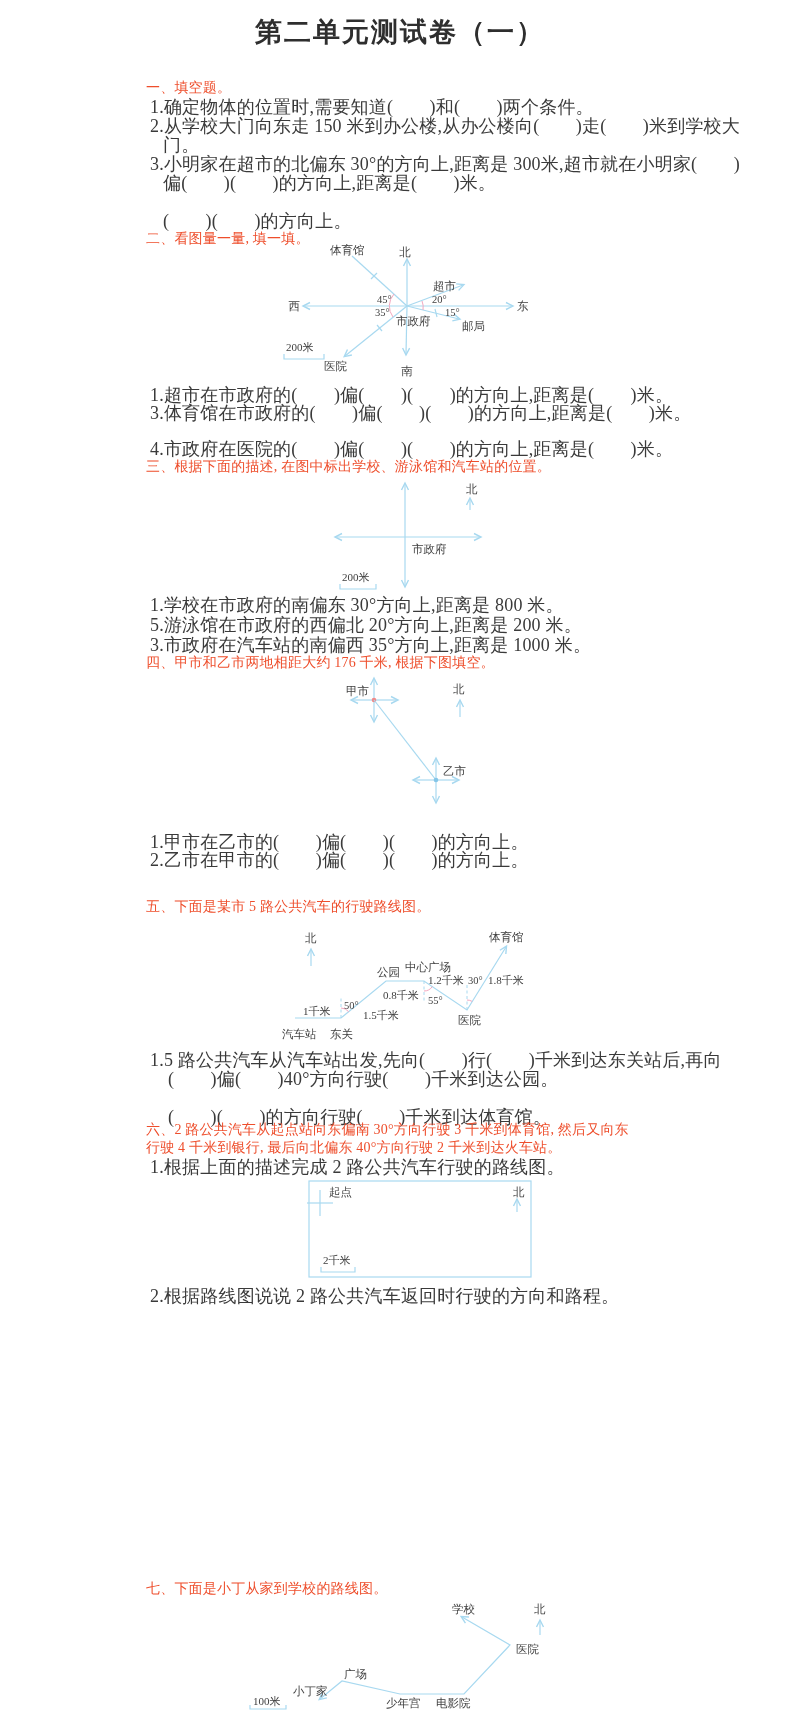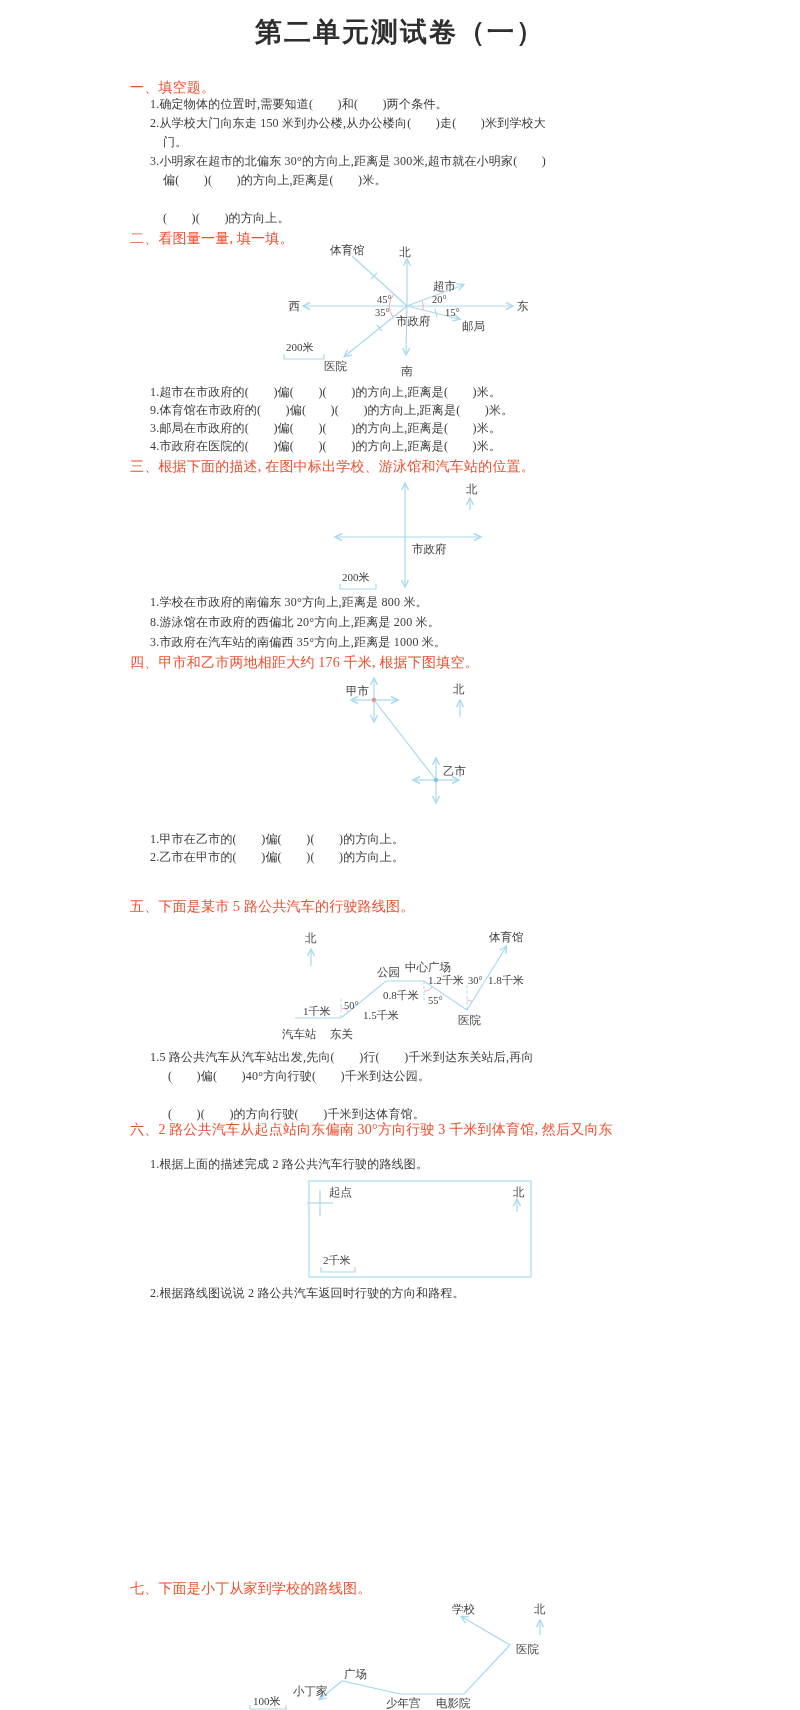--- a/index.html
+++ b/index.html
@@ -1,21 +1,21 @@
 <!DOCTYPE html>
 <html><head>
 <meta charset="utf-8">
 <style>
   html,body { margin:0; padding:0; background:#ffffff; }
   .page { position:relative; width:800px; height:1710px; background:#ffffff;
           font-family:"Liberation Serif","DejaVu Serif",serif; color:#3a3a3a; overflow:hidden; }
   .title { position:absolute; left:0; top:14px; width:100%; text-align:center;
            font-size:27px; font-weight:bold; letter-spacing:2px; color:#2e2e2e; }
-  .ln { position:absolute; font-size:12px; white-space:pre; letter-spacing:0.2px; line-height:1.1; }
-  .hd { position:absolute; font-size:14px; white-space:pre; letter-spacing:0.2px; line-height:1.1; color:#ee4e2c; }
+  .ln { position:absolute; font-size:18px; white-space:pre; letter-spacing:0.2px; line-height:1.1; }
+  .hd { position:absolute; font-size:14px; white-space:pre; letter-spacing:0.2px; line-height:1.1; color:#ee4e2c;margin-left:16px; }
   svg.diagrams { position:absolute; left:0; top:0; }
   svg text { font-family:"Liberation Serif","DejaVu Serif",serif; fill:#3f3f3f; }
   .dl { font-size:11.5px; }
   .dn { font-size:11px; }
   .da { font-size:10.5px; }
   .blue { stroke:#a8d9f0; stroke-width:1.2; fill:none; }
   .dash { stroke:#a8d9f0; stroke-width:1; fill:none; stroke-dasharray:3,2.5; }
   .pink { stroke:#f2a8c0; stroke-width:1; fill:none; }
 </style>
 </head>
@@ -28,39 +28,39 @@
   <div class="hd" style="left:130px;top:80px">一、填空题。</div>
   <div class="ln" style="left:150px;top:98px">1.确定物体的位置时,需要知道(　　)和(　　)两个条件。</div>
   <div class="ln" style="left:150px;top:117px">2.从学校大门向东走 150 米到办公楼,从办公楼向(　　)走(　　)米到学校大</div>
   <div class="ln" style="left:163px;top:136px">门。</div>
   <div class="ln" style="left:150px;top:155px">3.小明家在超市的北偏东 30°的方向上,距离是 300米,超市就在小明家(　　)</div>
   <div class="ln" style="left:163px;top:174px">偏(　　)(　　)的方向上,距离是(　　)米。</div>
   <div class="ln" style="left:163px;top:212px">(　　)(　　)的方向上。</div>
 
   <div class="hd" style="left:130px;top:231px">二、看图量一量, 填一填。</div>
   <div class="ln" style="left:150px;top:386px">1.超市在市政府的(　　)偏(　　)(　　)的方向上,距离是(　　)米。</div>
-  <div class="ln" style="left:150px;top:404px">9.体育馆在市政府的(　　)偏(　　)(　　)的方向上,距离是(　　)米。</div>
-  <div class="ln" style="left:150px;top:422px">3.邮局在市政府的(　　)偏(　　)(　　)的方向上,距离是(　　)米。</div>
+  <div class="ln" style="left:150px;top:404px">3.体育馆在市政府的(　　)偏(　　)(　　)的方向上,距离是(　　)米。</div>
   <div class="ln" style="left:150px;top:440px">4.市政府在医院的(　　)偏(　　)(　　)的方向上,距离是(　　)米。</div>
 
   <div class="hd" style="left:130px;top:459px">三、根据下面的描述, 在图中标出学校、游泳馆和汽车站的位置。</div>
   <div class="ln" style="left:150px;top:596px">1.学校在市政府的南偏东 30°方向上,距离是 800 米。</div>
-  <div class="ln" style="left:150px;top:616px">8.游泳馆在市政府的西偏北 20°方向上,距离是 200 米。</div>
+  <div class="ln" style="left:150px;top:616px">5.游泳馆在市政府的西偏北 20°方向上,距离是 200 米。</div>
   <div class="ln" style="left:150px;top:636px">3.市政府在汽车站的南偏西 35°方向上,距离是 1000 米。</div>
 
   <div class="hd" style="left:130px;top:655px">四、甲市和乙市两地相距大约 176 千米, 根据下图填空。</div>
   <div class="ln" style="left:150px;top:833px">1.甲市在乙市的(　　)偏(　　)(　　)的方向上。</div>
   <div class="ln" style="left:150px;top:851px">2.乙市在甲市的(　　)偏(　　)(　　)的方向上。</div>
 
   <div class="hd" style="left:130px;top:899px">五、下面是某市 5 路公共汽车的行驶路线图。</div>
   <div class="ln" style="left:150px;top:1051px">1.5 路公共汽车从汽车站出发,先向(　　)行(　　)千米到达东关站后,再向</div>
   <div class="ln" style="left:168px;top:1070px">(　　)偏(　　)40°方向行驶(　　)千米到达公园。</div>
   <div class="ln" style="left:168px;top:1108px">(　　)(　　)的方向行驶(　　)千米到达体育馆。</div>
 
   <div class="hd" style="left:130px;top:1122px">六、2 路公共汽车从起点站向东偏南 30°方向行驶 3 千米到体育馆, 然后又向东</div>
+  <div class="hd" style="left:130px;top:1140px">行驶 4 千米到银行, 最后向北偏东 40°方向行驶 2 千米到达火车站。</div>
   <div class="ln" style="left:150px;top:1158px">1.根据上面的描述完成 2 路公共汽车行驶的路线图。</div>
   <div class="ln" style="left:150px;top:1287px">2.根据路线图说说 2 路公共汽车返回时行驶的方向和路程。</div>
 
   <div class="hd" style="left:130px;top:1581px">七、下面是小丁从家到学校的路线图。</div>
 
   <svg class="diagrams" width="800" height="1710" viewBox="0 0 800 1710">
     <defs>
       <marker id="ar" viewBox="0 0 10 10" refX="7" refY="5" markerWidth="10" markerHeight="10" orient="auto-start-reverse" markerUnits="userSpaceOnUse" overflow="visible">
         <path d="M1,1.5 L8,5 L1,8.5" fill="none" stroke="#a8d9f0" stroke-width="1.4"></path>
       </marker>

